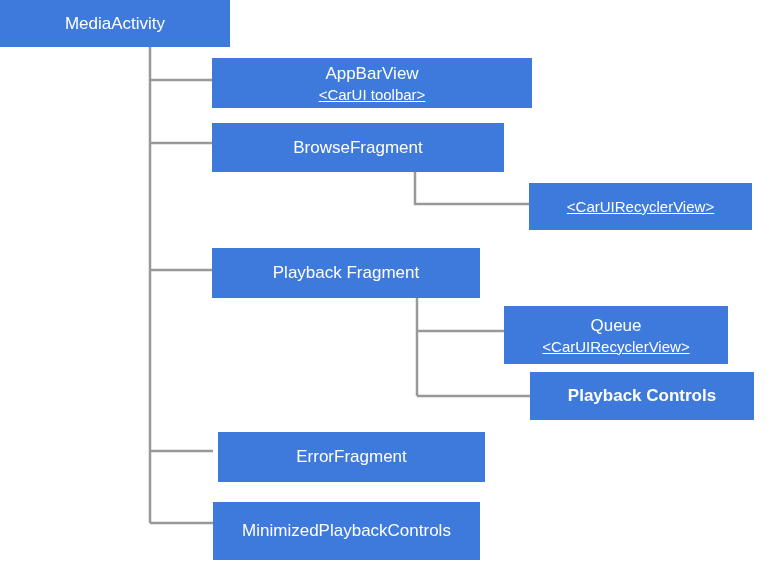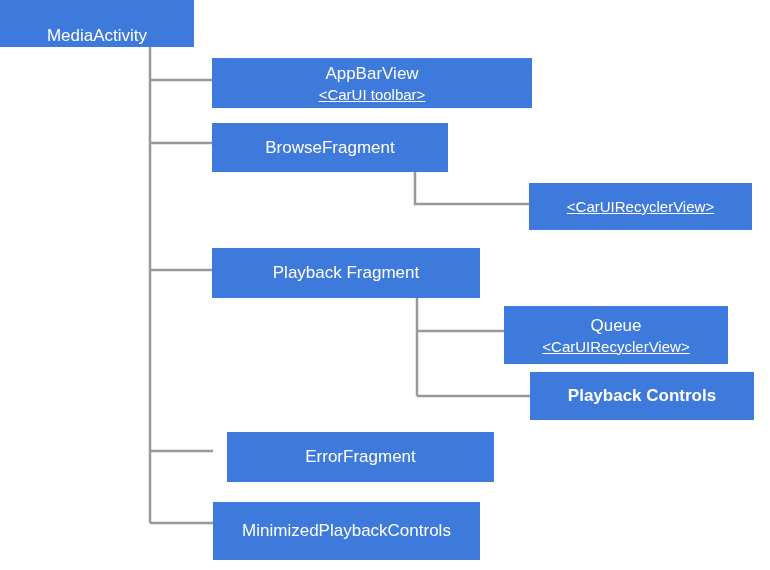--- a/index.html
+++ b/index.html
@@ -37,28 +37,28 @@
     font-size:17px;
     line-height:22px;
     white-space:nowrap;
   }
   .node-sublabel{
     font-size:15px;
     line-height:19px;
     white-space:nowrap;
     text-decoration:underline;
   }
-  .n-media{left:0;top:0;width:194px;height:47px;justify-content:flex-end;}
+  .n-media{left:0;top:0;width:230px;height:47px;}
   .n-appbar{left:212px;top:58px;width:320px;height:50px;}
-  .n-browsefrag{left:212px;top:123px;width:236px;height:49px;}
+  .n-browsefrag{left:212px;top:123px;width:292px;height:49px;}
   .n-browselist{left:529px;top:183px;width:223px;height:47px;}
   .n-playbackfrag{left:212px;top:248px;width:268px;height:50px;}
   .n-queue{left:504px;top:306px;width:224px;height:58px;text-align:center;}
   .n-controls{left:530px;top:372px;width:224px;height:48px;font-weight:bold;}
-  .n-error{left:227px;top:432px;width:267px;height:50px;}
+  .n-error{left:218px;top:432px;width:267px;height:50px;}
   .n-minimized{left:213px;top:502px;width:267px;height:58px;}
 </style>
 </head>
 <body>
 
 <div class="canvas">
 
   <svg class="connectors" viewBox="0 0 770 570" xmlns="http://www.w3.org/2000/svg" fill="none" stroke-width="2.5">
     <path stroke="var(--connector)" d="M150,47 V523"></path>
     <path stroke="var(--connector)" d="M150,80 H212"></path>

